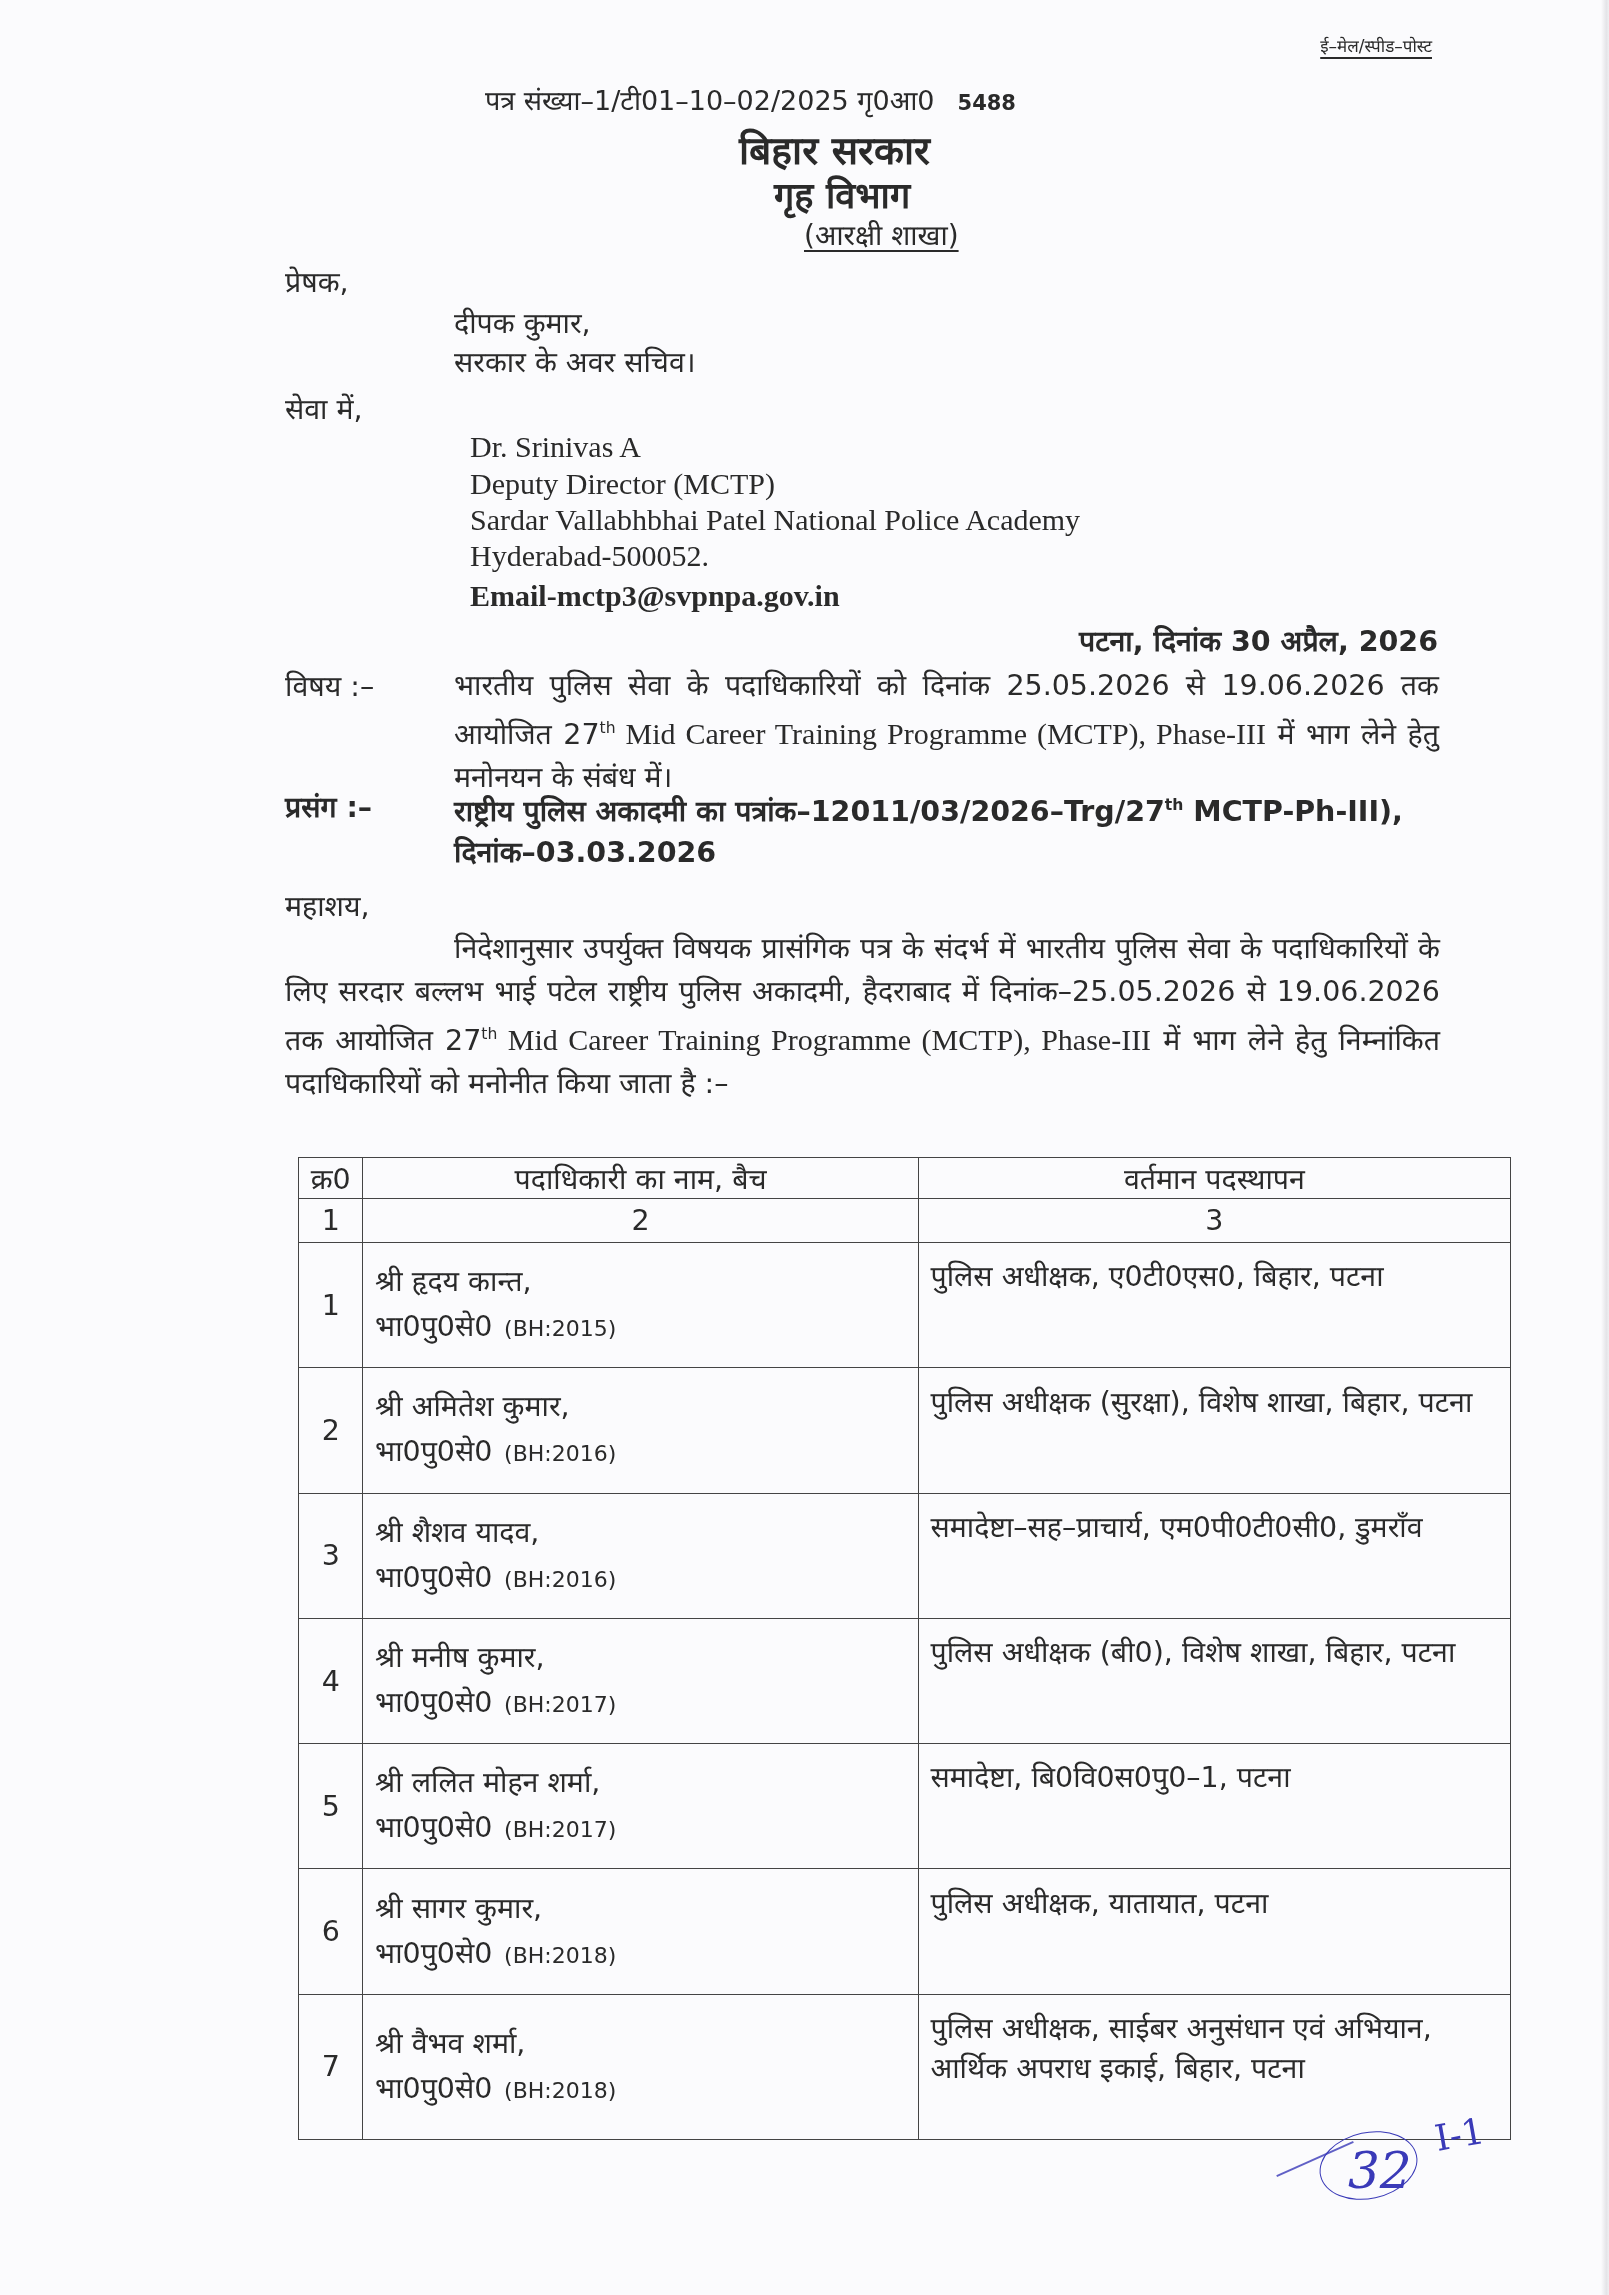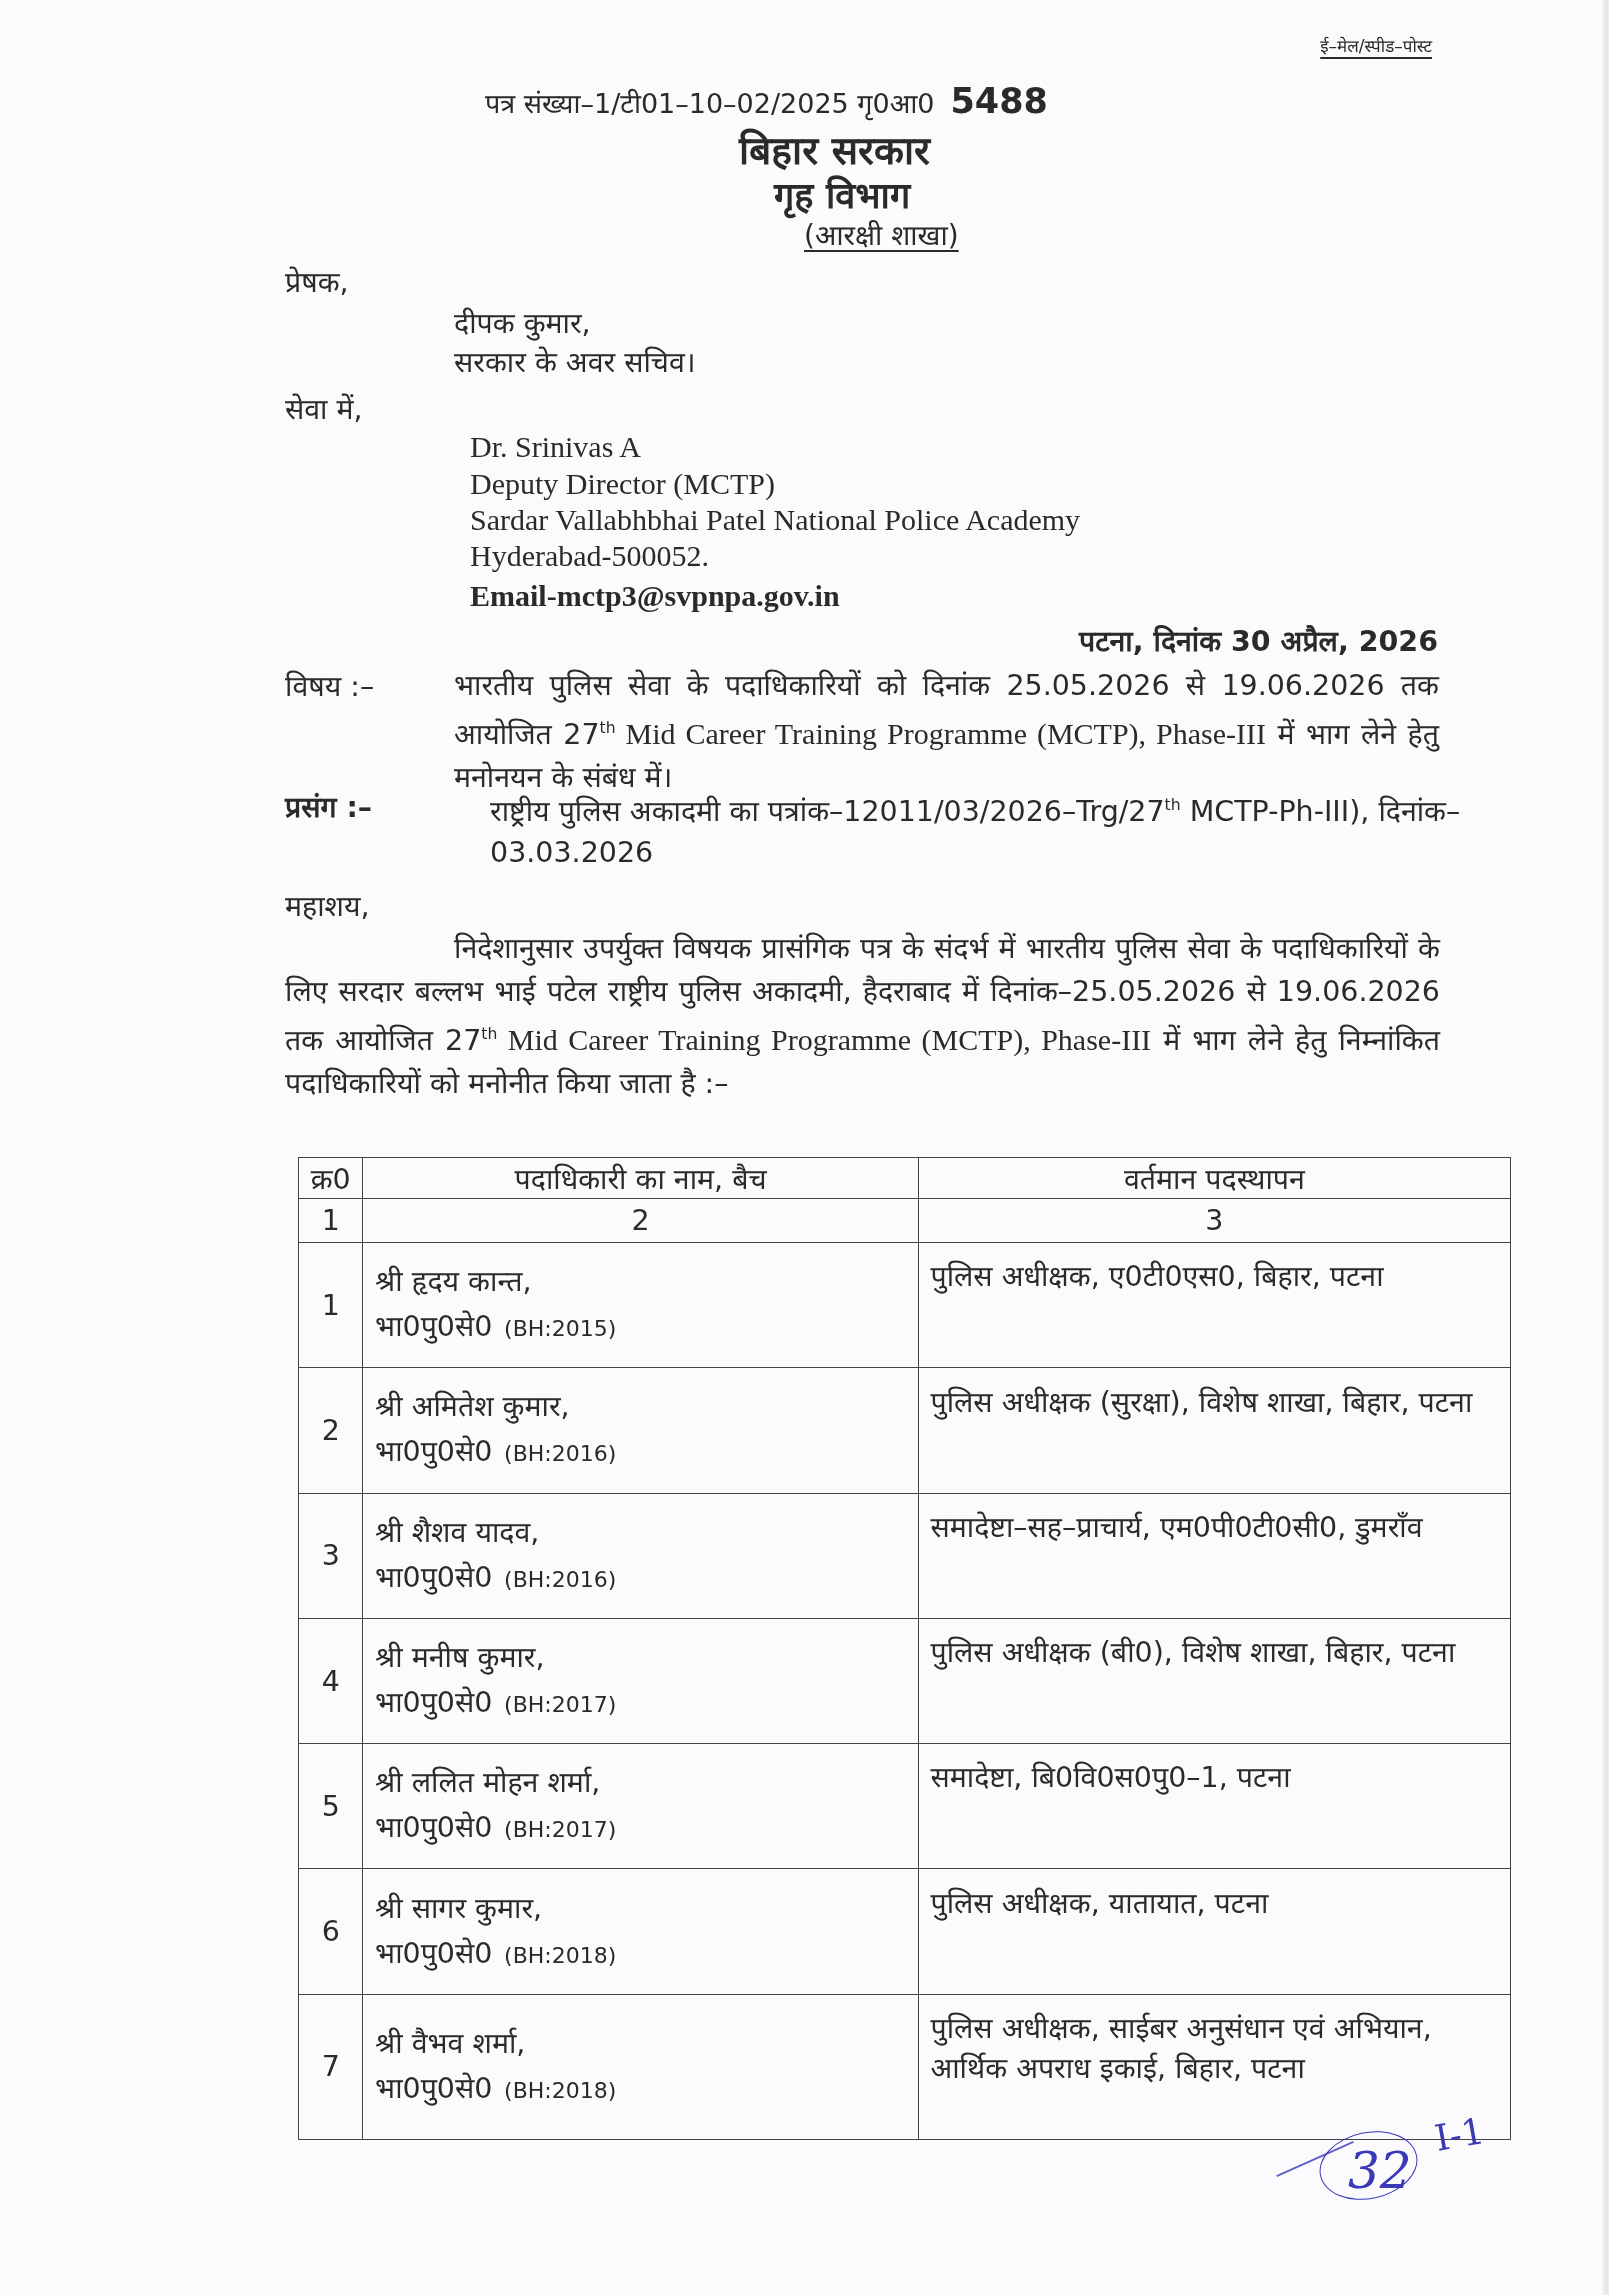--- a/index.html
+++ b/index.html
@@ -11,42 +11,42 @@
   .abs { position: absolute; white-space: nowrap; }
   .hi { font-size: 28.5px; letter-spacing: 0px; }
   .en { font-family: "Liberation Serif", "DejaVu Serif", serif; font-size: 30px; }
   .b { font-weight: bold; }
   .ul { text-decoration: underline; text-decoration-thickness: 1.9px; text-underline-offset: 5.2px; }
   .right-edge { position: absolute; right: 0; top: 0; width: 9px; height: 2295px;
     background: linear-gradient(to right, #fbfbfd, #e4e4e8 60%, #f3f3f5); }
 
   #mode { right: 178px; top: 34px; font-size: 17px; }
   #letter-no { left: 485px; top: 81px; font-size: 27px; }
-  #letter-no .num { font-weight: bold; font-size: 35px; margin-left: 16px; }
+  #letter-no .num { font-weight: bold; font-size: 21px; margin-left: 23px; }
   #govt { left: 739px; top: 122px; font-size: 39px; font-weight: bold; }
   #dept { left: 774px; top: 170px; font-size: 36px; font-weight: bold; }
   #branch { left: 804px; top: 215px; font-size: 28px; }
 
   #sender-label { left: 285px; top: 262px; }
   #sender-name { left: 454px; top: 303px; }
   #sender-desig { left: 454px; top: 342px; }
   #to-label { left: 285px; top: 389px; }
   #rcpt-1 { left: 470px; top: 430px; }
   #rcpt-2 { left: 470px; top: 467px; }
   #rcpt-3 { left: 470px; top: 503px; text-align: right; }
   #rcpt-4 { left: 470px; top: 539px; }
   #rcpt-5 { left: 470px; top: 579px; }
   #date-line { right: 172px; top: 621px; font-size: 28.5px; }
 
   .label-col { left: 285px; }
   .text-col { left: 454px; width: 985px; white-space: normal; }
   #subject-label { top: 666px; }
   #subject-text { top: 664px; font-size: 28.5px; line-height: 43px; text-align: justify; }
   #ref-label { top: 787px; font-weight: bold; }
-  #ref-text { top: 785px; font-size: 28.5px; line-height: 41px; font-weight: normal; margin-left: 36px; }
+  #ref-text { top: 785px; font-size: 28.5px; line-height: 41px; font-weight: bold; }
   sup { font-size: 15.6px; }
 
   #salutation { left: 285px; top: 886px; }
   #body-para { left: 285px; top: 927px; width: 1155px; white-space: normal;
     font-size: 28.5px; line-height: 43px; text-align: justify; text-indent: 169px; }
   .en-inline { font-family: "Liberation Serif", "DejaVu Serif", serif; font-size: 30px; }
 
   table#nominees {
     position: absolute; left: 298px; top: 1157px; width: 1213px;
     border-collapse: collapse; font-size: 28.5px;

